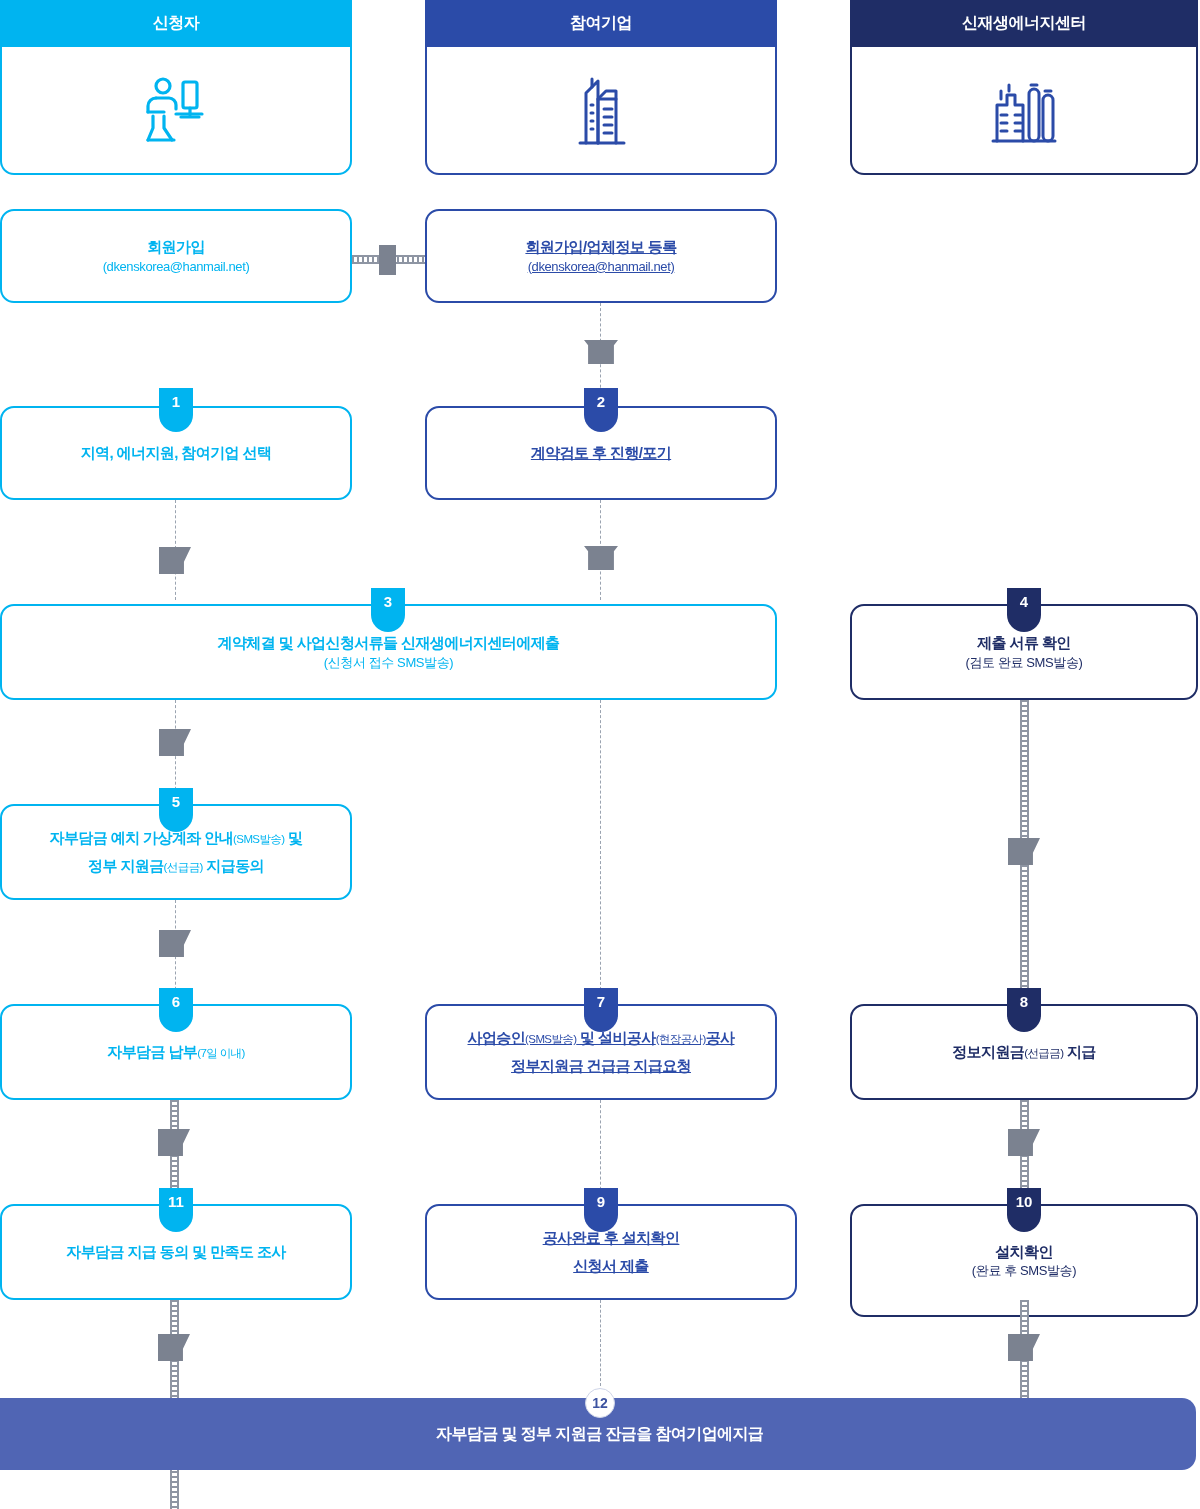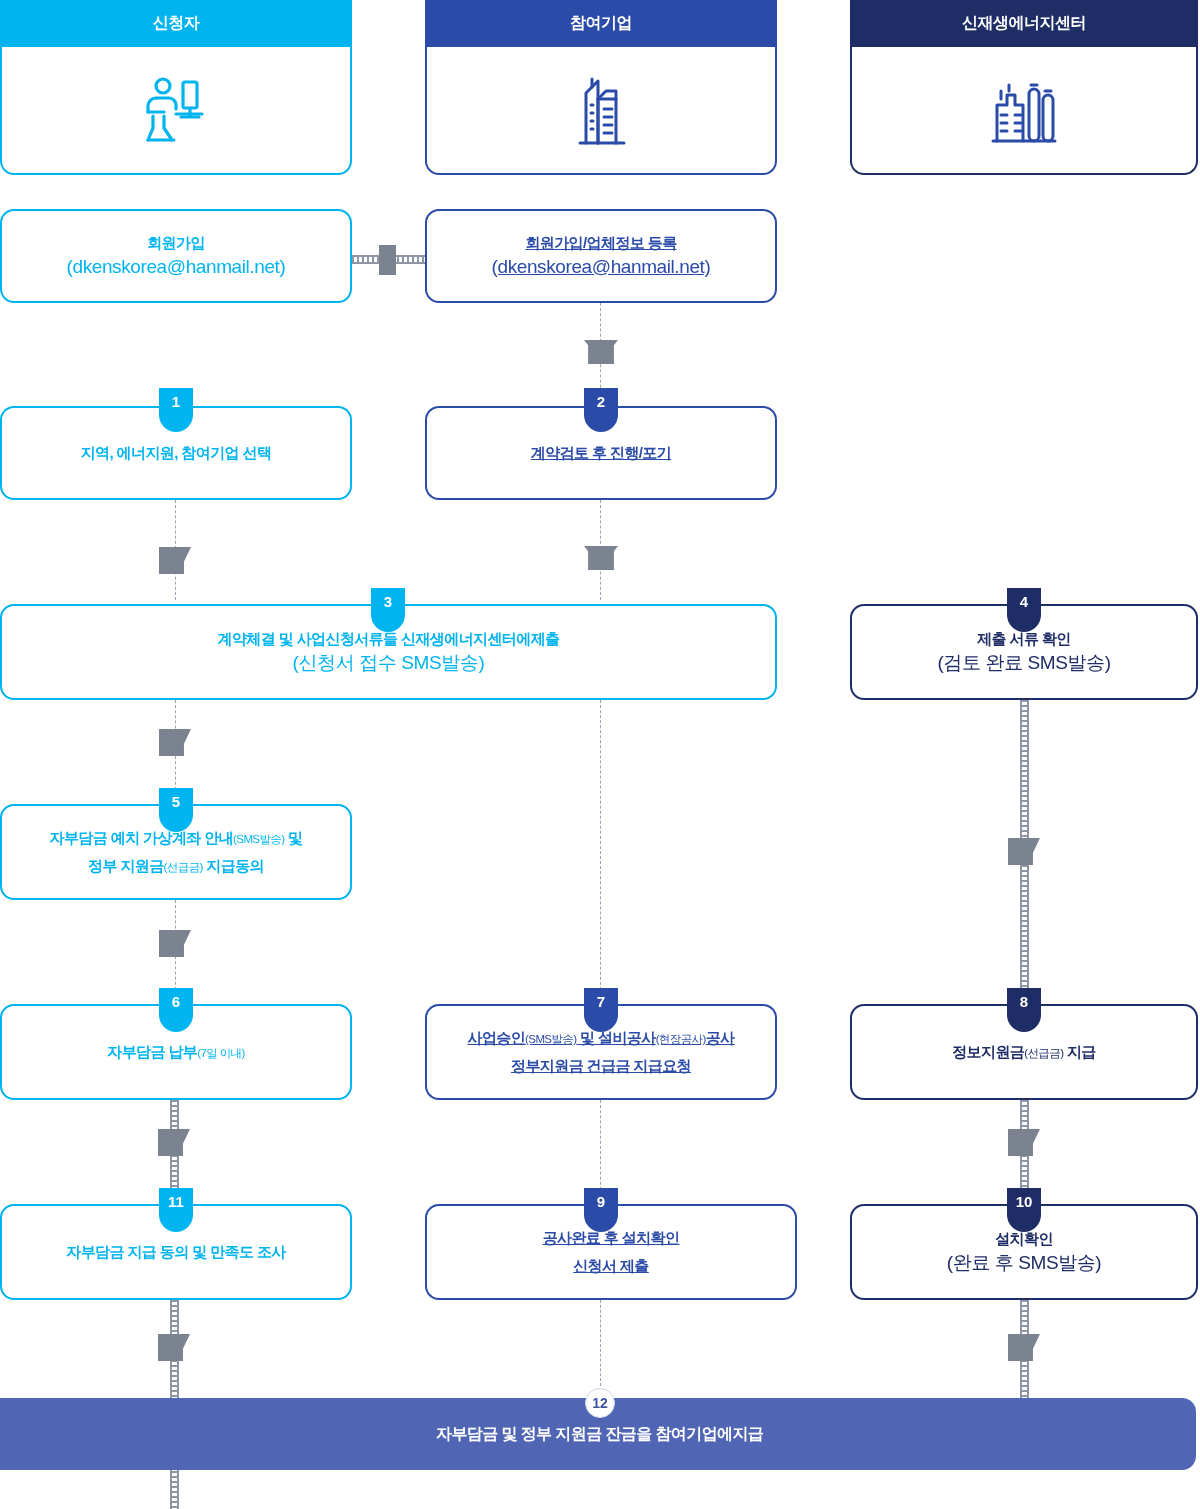--- a/index.html
+++ b/index.html
@@ -57,21 +57,21 @@
     text-align: center;
     padding: 6px 10px;
   }
   .box .t1 {
     font-size: 15px;
     font-weight: bold;
     letter-spacing: -0.6px;
     line-height: 1.45;
   }
   .box .t2 {
-    font-size: 19px;
+    font-size: 13px;
     font-weight: normal;
     letter-spacing: -0.4px;
     line-height: 1.4;
   }
   .box .t1 .sm, .box .t2 .sm { font-size: 11.5px; font-weight: normal; }
 
   
   .c-applicant { border-color: #00b4f0; }
   .c-applicant .t1, .c-applicant .t2 { color: #00b4f0; }
   .c-company   { border-color: #2b4ba8; }
@@ -355,21 +355,21 @@
     <div class="t1">자부담금 지급 동의 및 만족도 조사</div>
   </div>
 
   <div class="badge b-company" style="left:584px; top:1188px;">9</div>
   <div class="box c-company" style="left:425px; top:1204px; width:372px; height:96px;">
     <div class="t1">공사완료 후 설치확인</div>
     <div class="t1" style="margin-top:6px;">신청서 제출</div>
   </div>
 
   <div class="badge b-center" style="left:1007px; top:1188px;">10</div>
-  <div class="box c-center" style="left:850px; top:1204px; width:348px; height:96px;">
+  <div class="box c-center" style="left:850px; top:1204px; width:348px; height:113px;">
     <div class="t1">설치확인</div>
     <div class="t2">(완료 후 SMS발송)</div>
   </div>
 
   <div class="circle-badge" style="left:585px; top:1388px;">12</div>
   <div class="bottombar" style="left:0px; top:1398px; width:1196px; height:72px;">
     <div class="label">자부담금 및 정부 지원금 잔금을 참여기업에지급</div>
   </div>
 
 </div>

